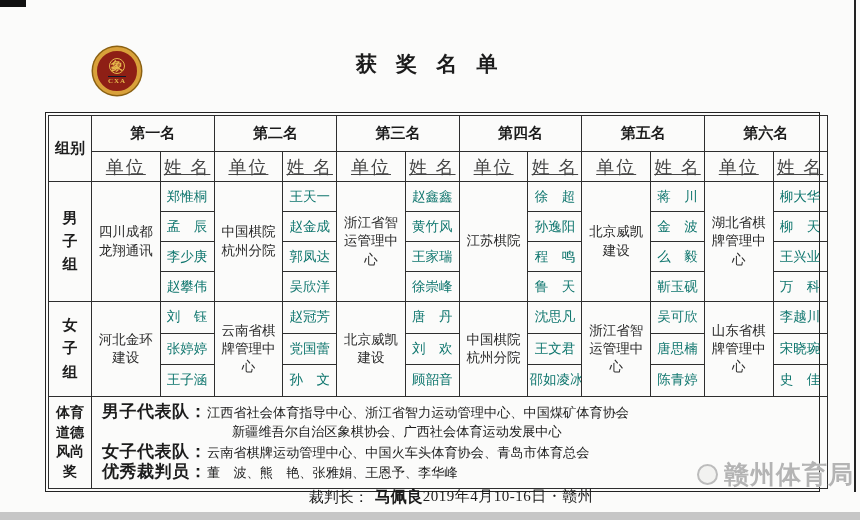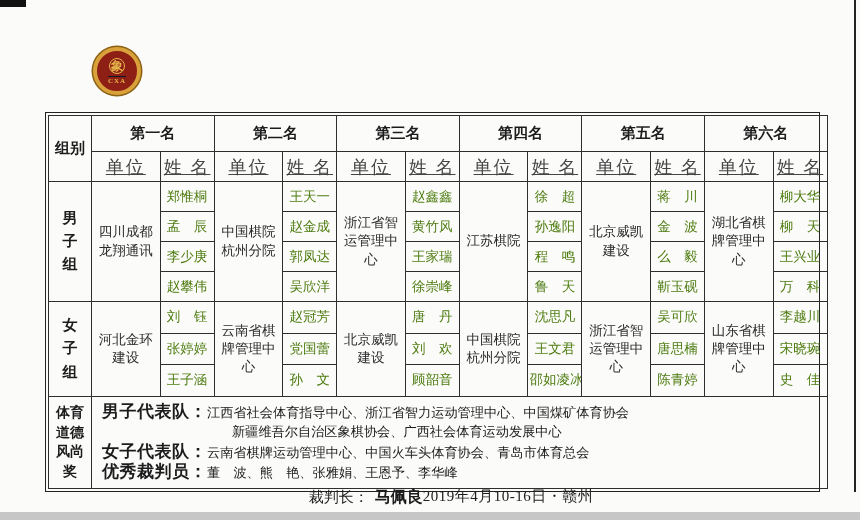--- a/index.html
+++ b/index.html
@@ -36,21 +36,21 @@
   }
   table{ border-collapse:collapse; table-layout:fixed; width:100%; }
   td{ border:1px solid #2e2e2e; text-align:center; vertical-align:middle; padding:0 1px; overflow:hidden; }
   col.cg{ width:43px; } col.cu{ width:68.6px; } col.cn{ width:54px; }
   tr.h1 td{ height:36px; font-weight:bold; font-size:15px; }
   tr.h2 td{ height:30px; font-size:18px; color:#454545; letter-spacing:2px;text-decoration:underline; }
   td.gcol{ font-weight:bold; }
   .vcell{ width:17px; margin:12px auto; word-break:break-all; font-weight:bold; font-size:15px; line-height:1.55; }
   .vcell2{ width:30px; margin:0 auto; word-break:break-all; font-weight:bold; font-size:14px; line-height:1.4; }
   td.unit{ font-size:13.5px; line-height:1.35; color:#2a2a2a; }
-  td.name{ font-size:13.5px; white-space:nowrap; height:30px; color:#4d7c0f; }
+  td.name{ font-size:13.5px; white-space:nowrap; height:30px; color:#0f766e; }
   tr.wrow td.name{ height:31px; }
   td.ethics{ text-align:left; padding:5px 6px 5px 10px; }
   .eline{ font-size:13.2px; line-height:19.5px; white-space:nowrap; }
   .eline b{ font-size:17px; letter-spacing:0.5px; }
   .eline.cont{ padding-left:130px; }
 
   
   .foot{ position:absolute; left:0; top:487px; width:860px; padding:0 68px 0 110px;
     display:flex; justify-content:center; font-size:15px; }
   .ref-name{ font-weight:bold; font-size:16px; margin-left:6px; }
@@ -70,20 +70,21 @@
 
   <div class="nub"></div>
   <div class="right-line"></div>
   <div class="bottom-bar"></div>
 
   <div class="hdr">
     <div class="logo">
       <span class="logo-glyph">象</span>
       <span class="logo-cxa">CXA</span>
     </div>
+    <div class="subtitle">获 奖 名 单</div>
   </div>
 
   <div class="table-wrap">
   <table>
     <colgroup>
       <col class="cg">
           <col class="cu">
           <col class="cn">
           <col class="cu">
           <col class="cn">
@@ -213,14 +214,18 @@
       </table>
   </div>
 
   <div class="foot">
     <div>
       <span>裁判长：</span><span class="ref-name">马佩良</span>
     </div>
     <div class="date">2019年4月10-16日・赣州</div>
   </div>
 
+  <div class="wm">
+    <span class="wm-icon"></span>
+    <span>赣州体育局</span>
+  </div>
 
 </div>
 
 </body></html>

